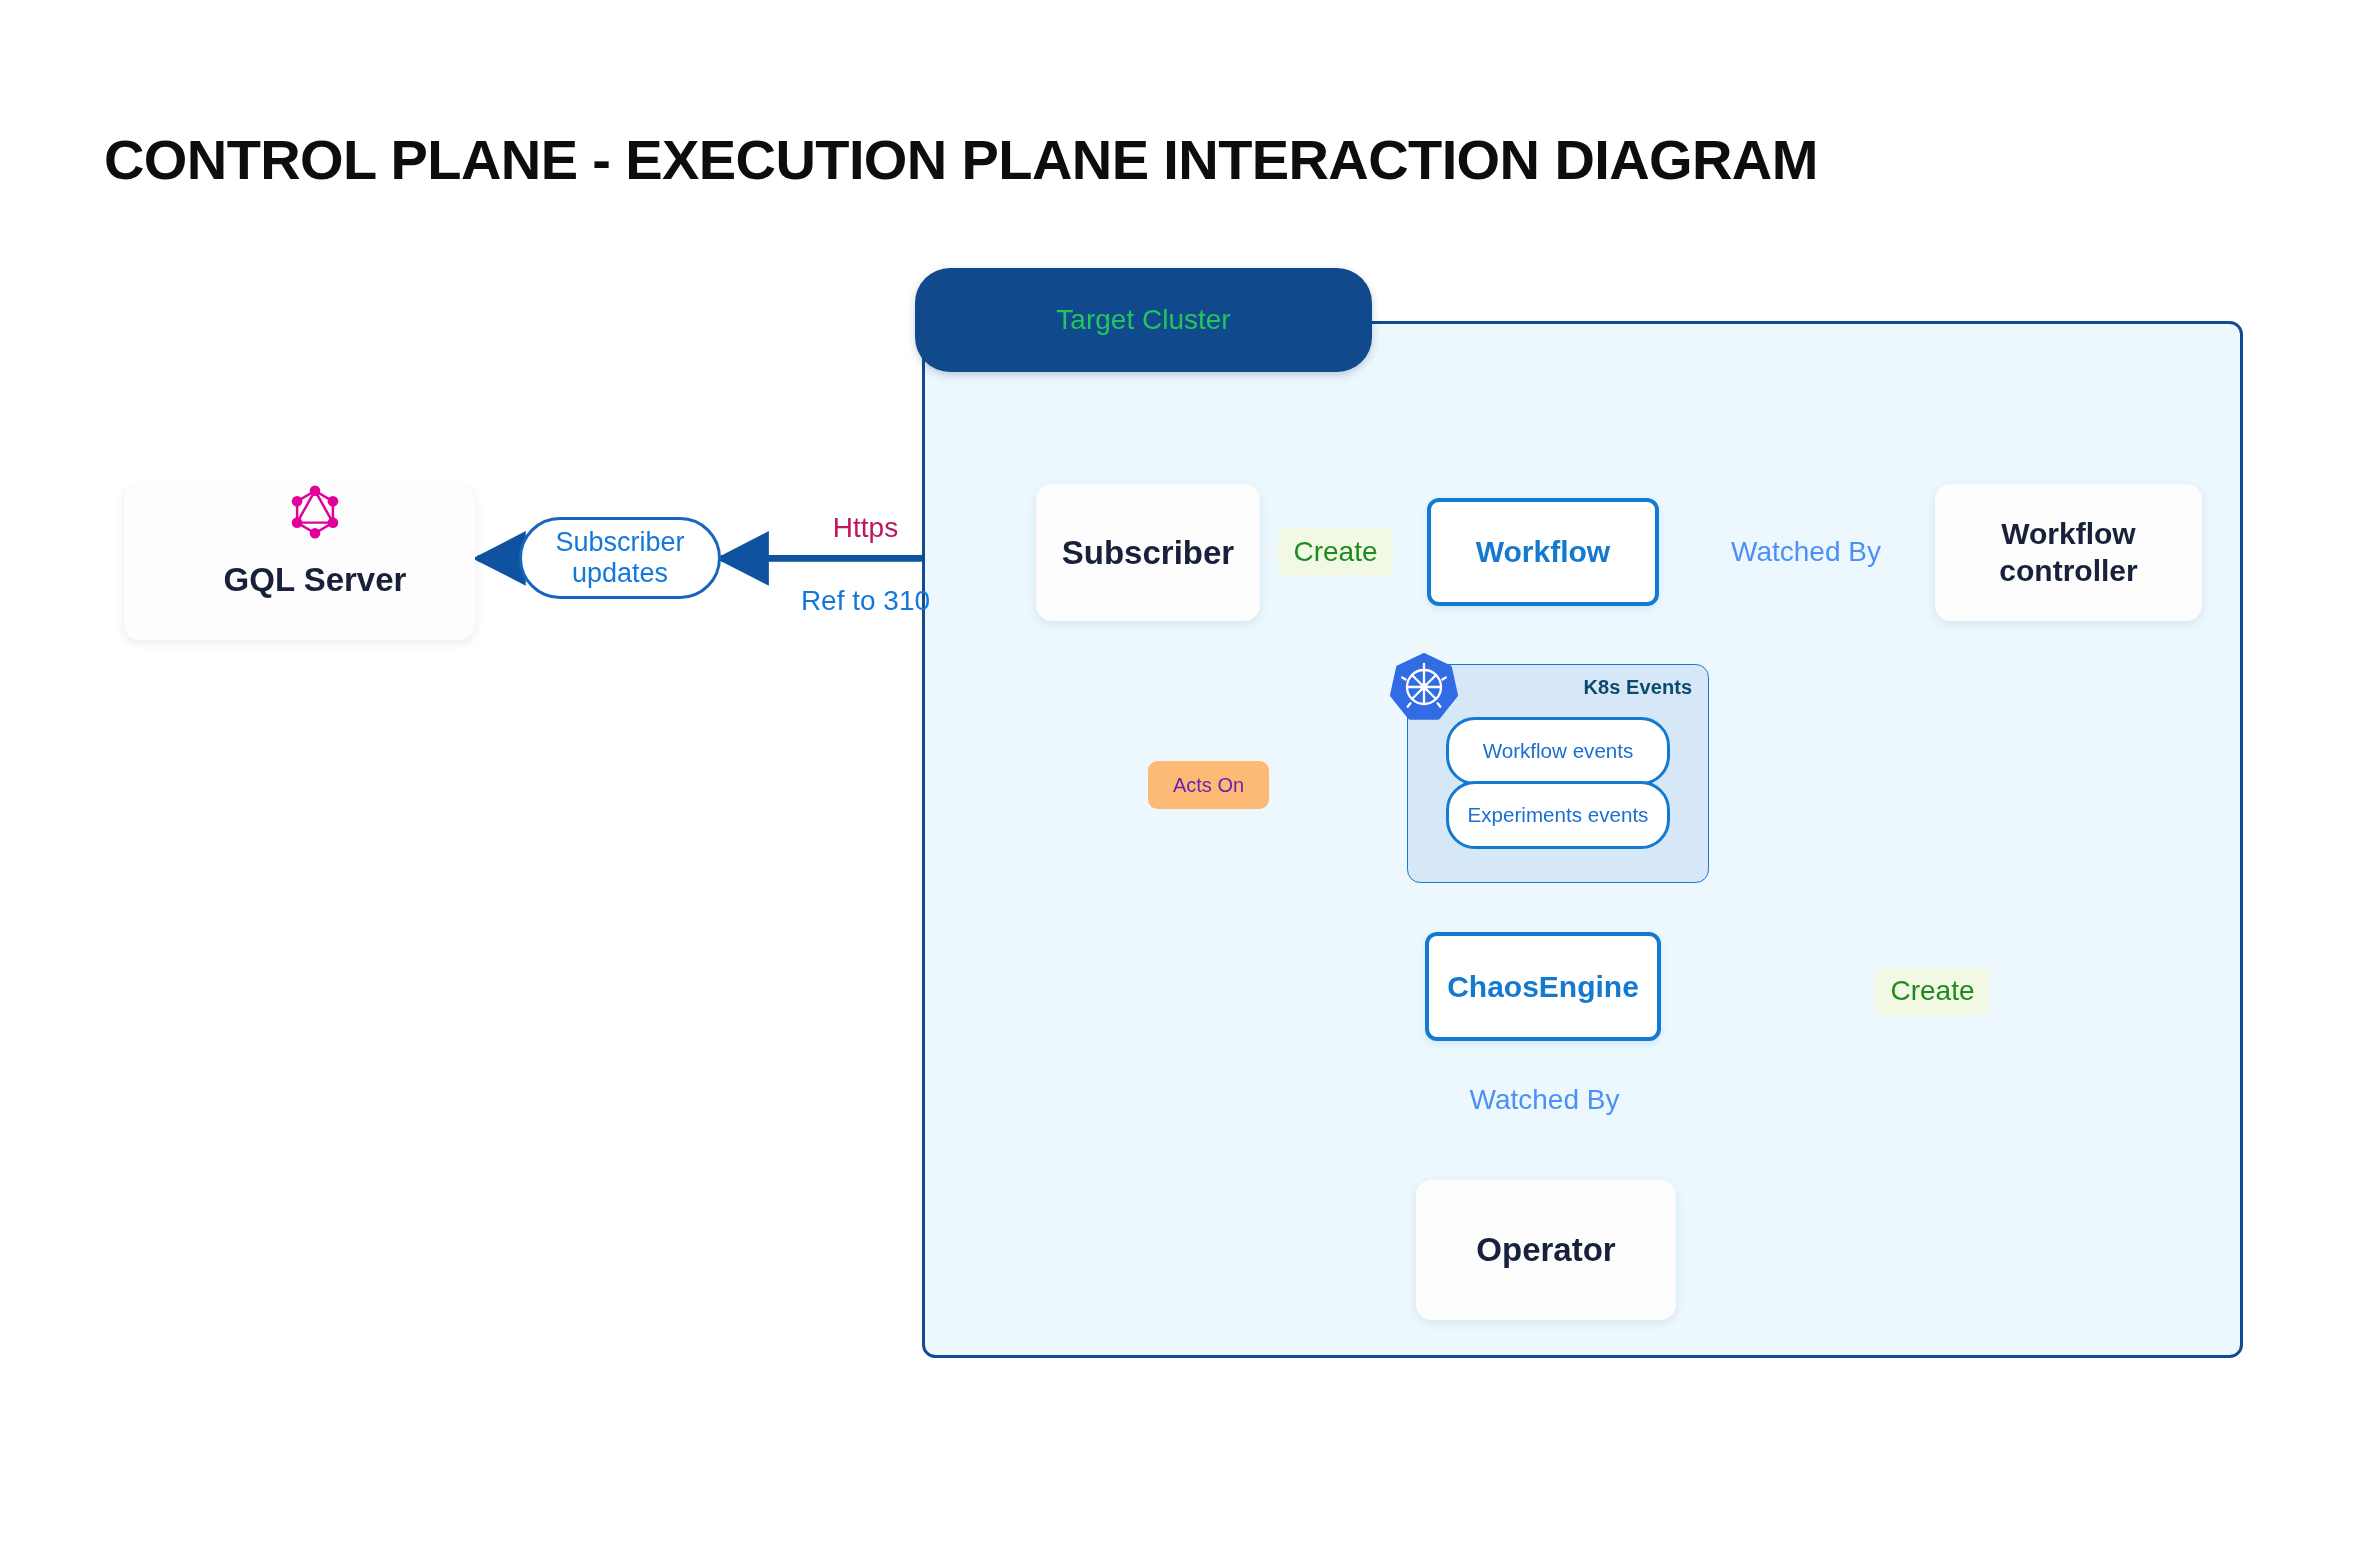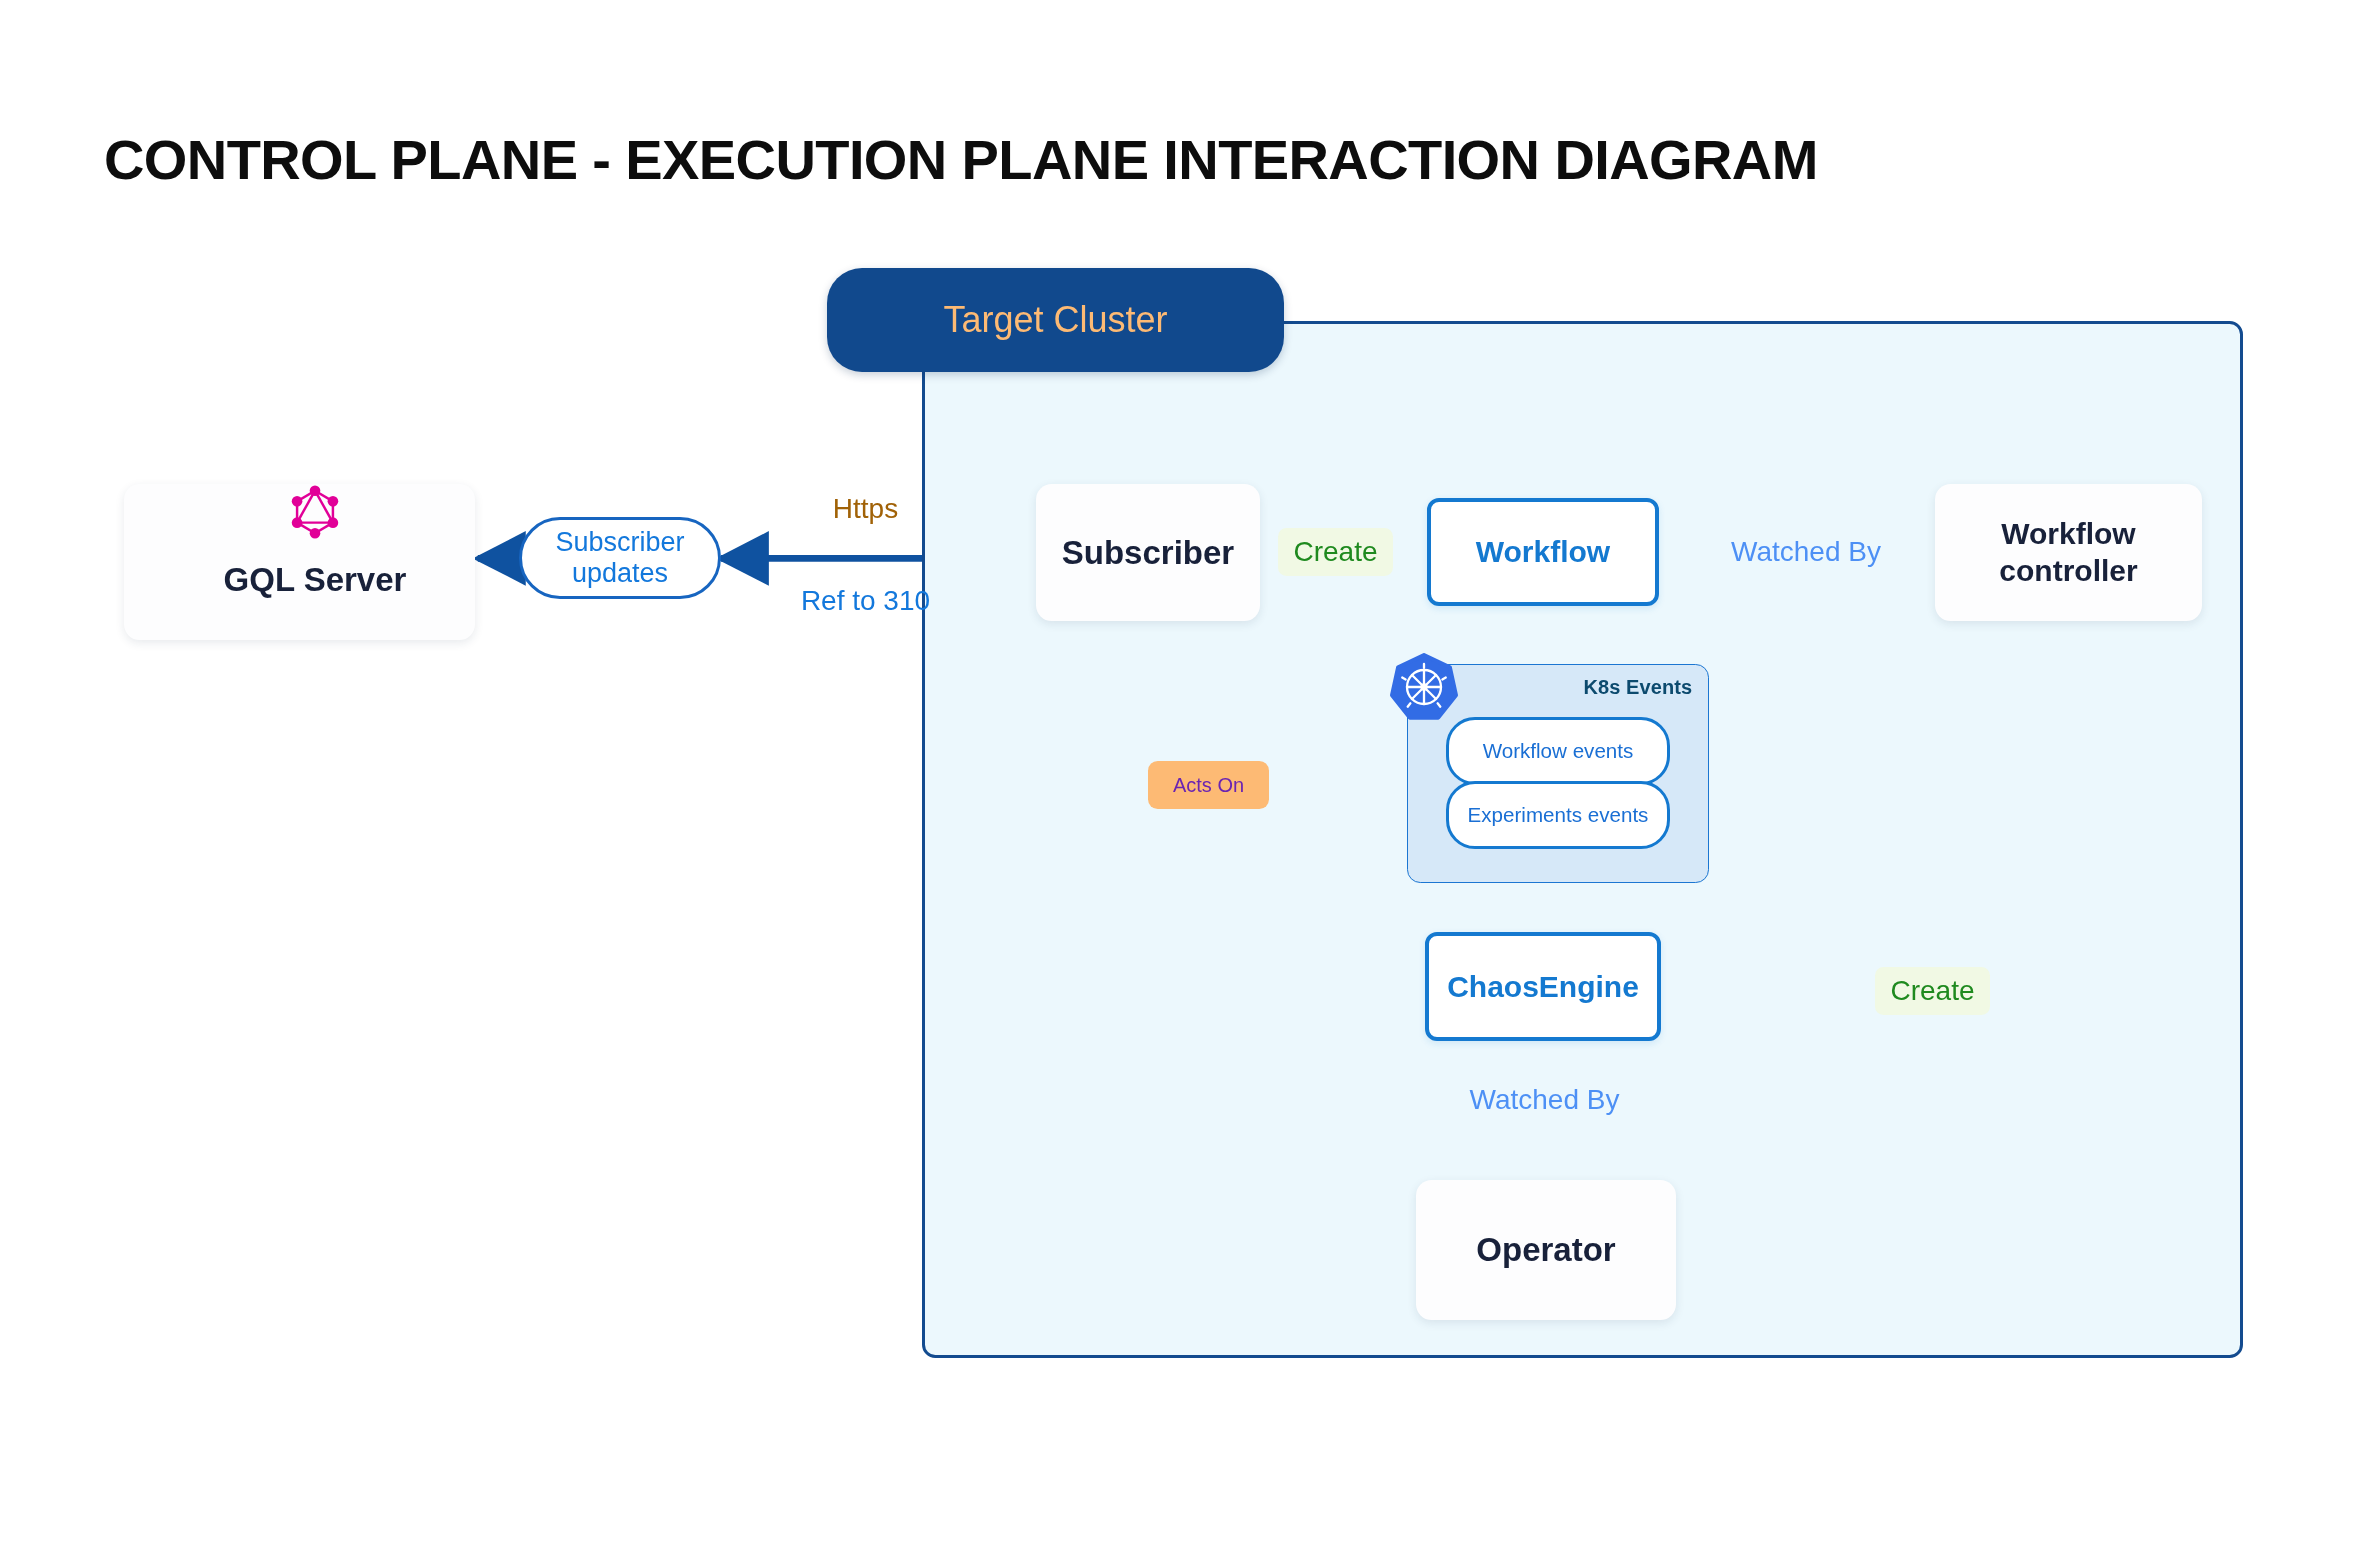--- a/index.html
+++ b/index.html
@@ -45,32 +45,32 @@
     width: 1321px;
     height: 1037px;
     box-sizing: border-box;
     background: #ecf8fd;
     border: 3.6px solid #134b8f;
     border-radius: 13.3px;
   }
 
   #cluster-title-pill {
     position: absolute;
-    left: 827px;
+    left: 915px;
     top: 268px;
     width: 457px;
     height: 104px;
     box-sizing: border-box;
     background: #11498d;
     border-radius: 35px;
     display: flex;
     align-items: center;
     justify-content: center;
-    color: #fdba74;
-    font-size: 36px;
+    color: #22c55e;
+    font-size: 28px;
     font-weight: 400;
     box-shadow: 0 3px 8.5px rgba(10,40,80,0.22);
   }
 
   
   .node {
     position: absolute;
     box-sizing: border-box;
     display: flex;
     align-items: center;
@@ -166,22 +166,22 @@
     left: 519px; top: 517px; width: 202px; height: 82px;
     box-sizing: border-box;
     border: 3px solid #1765c0;
     border-radius: 41px;
     background: #ffffff;
     color: #1378dc;
     font-size: 27px;
     white-space: normal;
   }
   #label-https {
-    left: 808px; top: 492px; width: 115px; height: 34px;
-    color: #a16207; font-size: 28px;
+    left: 808px; top: 511px; width: 115px; height: 34px;
+    color: #be185d; font-size: 28px;
   }
   #label-ref443 {
     left: 790px; top: 584px; width: 151px; height: 34px;
     color: #1378dc; font-size: 28px;
   }
   #label-create-1 {
     left: 1278px; top: 528px; width: 115px; height: 48px;
     background: #f1f9e4; border-radius: 8.5px;
     color: #1f8a1f; font-size: 28px;
   }

